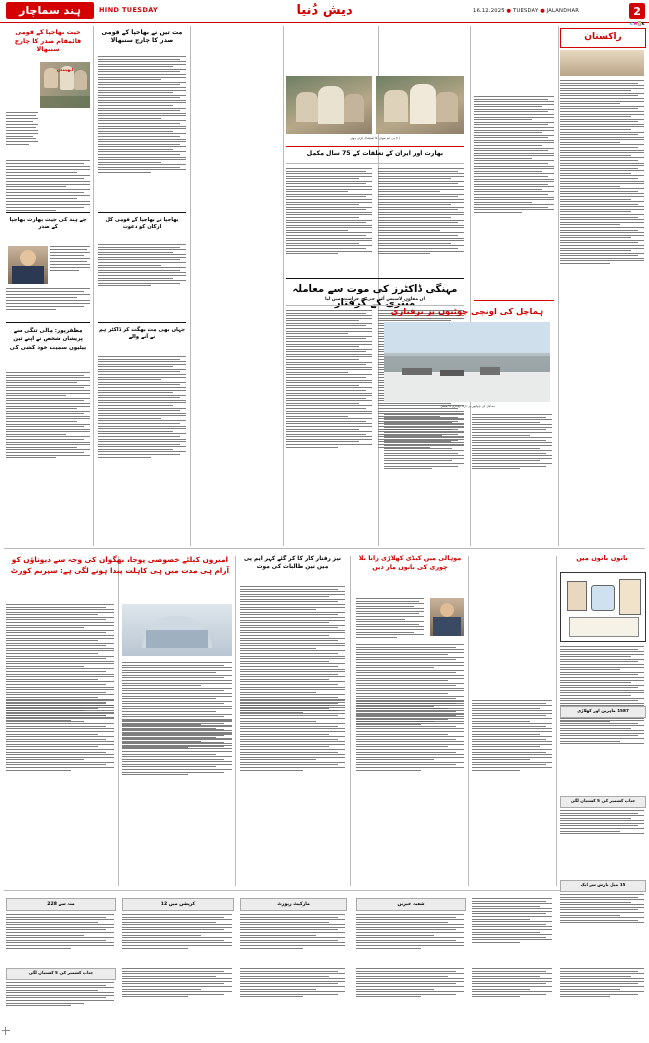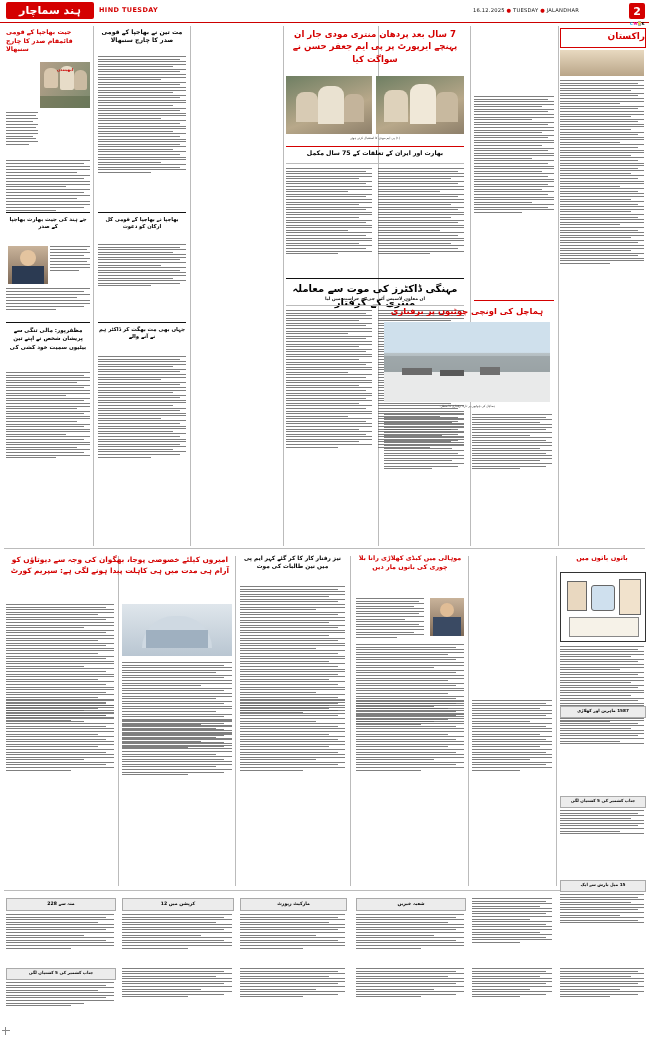--- a/index.html
+++ b/index.html
@@ -59,20 +59,21 @@
   .lines i.s5{width:60%}
 </style>
 </head>
 <body>
 
 <div id="page">
 
   <div id="masthead">
     <div class="mast-logo urdu">ہند سماچار</div>
     <div class="mast-sub">HIND TUESDAY</div>
+    <div class="mast-center urdu">دیش دُنیا</div>
     <div class="mast-date">
       <span>16.12.2025</span>
       <span class="mast-dot">●</span>
       <span>TUESDAY</span>
       <span class="mast-dot">●</span>
       <span>JALANDHAR</span>
     </div>
     <div class="pagenum">2</div>
   </div>
   <div class="cmyk">
@@ -89,21 +90,21 @@
   <div class="hrule" style="left:4px; top:548px; width:641px;"></div>
 
   <div class="vrule" style="left:118px; top:556px; height:330px;"></div>
   <div class="vrule" style="left:235px; top:556px; height:330px;"></div>
   <div class="vrule" style="left:350px; top:556px; height:330px;"></div>
   <div class="vrule" style="left:468px; top:556px; height:330px;"></div>
   <div class="vrule" style="left:556px; top:556px; height:330px;"></div>
 
   <div class="hrule" style="left:4px; top:890px; width:641px;"></div>
 
-  <div class="urdu hl head-red" style="position:absolute;left:6px;top:28px;width:84px;font-size:6.4px;text-align:left;">جیت بھاجپا کے قومی قائمقام صدر کا چارج سنبھالا</div>
+  <div class="urdu hl head-red" style="position:absolute;left:6px;top:28px;width:84px;font-size:6.4px;text-align:center;">جیت بھاجپا کے قومی قائمقام صدر کا چارج سنبھالا</div>
 
   <div class="photo ph-group" style="left:40px;top:62px;width:50px;height:46px;">
     <div style="position:absolute;left:4px;top:6px;width:14px;height:20px;background:#d9c7ae;border-radius:6px 6px 2px 2px;"></div>
     <div style="position:absolute;left:20px;top:4px;width:14px;height:24px;background:#e7dcc8;border-radius:6px 6px 2px 2px;"></div>
     <div style="position:absolute;left:34px;top:8px;width:13px;height:20px;background:#cbbba2;border-radius:6px 6px 2px 2px;"></div>
     <div style="position:absolute;left:0;bottom:0;width:100%;height:12px;background:#5d6b4b;opacity:.6;"></div>
   </div>
   <div class="urdu" style="position:absolute;left:42px;top:67px;width:46px;font-size:4px;color:#c00;font-weight:bold;text-align:center;">ابھینندن</div>
 
   <div class="lines" style="left:6px;top:112px;width:32px;">
@@ -325,21 +326,20 @@
       <i class="s1"></i>
       <i class="s1"></i>
       <i class="s2"></i>
       <i class="s1"></i>
     <i class="s3"></i>
       <i class="s1"></i>
       <i class="s2"></i>
       <i class="s5"></i>
   </div>
 
-  <div class="urdu hl head-red" style="position:absolute;left:286px;top:28px;width:178px;font-size:8.6px;text-align:center;line-height:1.45;">7 سال بعد پردھان منتری مودی جار ان پہنچے ایرپورٹ پر پی ایم جعفر حسن نے سواگت کیا</div>
 
   <div class="photo ph-crowd" style="left:286px;top:76px;width:86px;height:58px;">
     <div style="position:absolute;left:10px;top:16px;width:22px;height:30px;background:#d8cbb4;border-radius:8px 8px 0 0;"></div>
     <div style="position:absolute;left:32px;top:10px;width:26px;height:38px;background:#eae2d1;border-radius:9px 9px 0 0;"></div>
     <div style="position:absolute;left:58px;top:18px;width:20px;height:28px;background:#c4b49b;border-radius:7px 7px 0 0;"></div>
   </div>
   <div class="photo ph-crowd" style="left:376px;top:76px;width:88px;height:58px;">
     <div style="position:absolute;left:8px;top:14px;width:24px;height:32px;background:#ded2bb;border-radius:8px 8px 0 0;"></div>
     <div style="position:absolute;left:34px;top:8px;width:26px;height:40px;background:#f0e8d8;border-radius:9px 9px 0 0;"></div>
     <div style="position:absolute;left:60px;top:16px;width:22px;height:30px;background:#c8b99f;border-radius:7px 7px 0 0;"></div>
@@ -645,21 +645,21 @@
       <i class="s2"></i>
       <i class="s1"></i>
       <i class="s1"></i>
     <i class="s3"></i>
       <i class="s1"></i>
       <i class="s2"></i>
       <i class="s5"></i>
   </div>
 
   <div class="boxed-red" style="left:560px;top:28px;width:84px;height:18px;background:#fff;">
-    <div class="urdu" style="position:absolute;left:0;right:0;top:2px;font-size:9px;font-weight:bold;color:#d40000;">راکستان</div>
+    <div class="urdu" style="position:absolute;left:0;right:0;top:2px;font-size:9px;font-weight:bold;color:#d40000;text-align:center;">راکستان</div>
   </div>
   <div class="photo" style="left:560px;top:50px;width:84px;height:26px;background:linear-gradient(#e8d9c0,#b9a588);"></div>
   <div class="lines dense" style="left:560px;top:80px;width:84px;">
     <i class="s1"></i>
       <i class="s2"></i>
       <i class="s1"></i>
       <i class="s1"></i>
       <i class="s3"></i>
       <i class="s1"></i>
     <i class="s2"></i>

